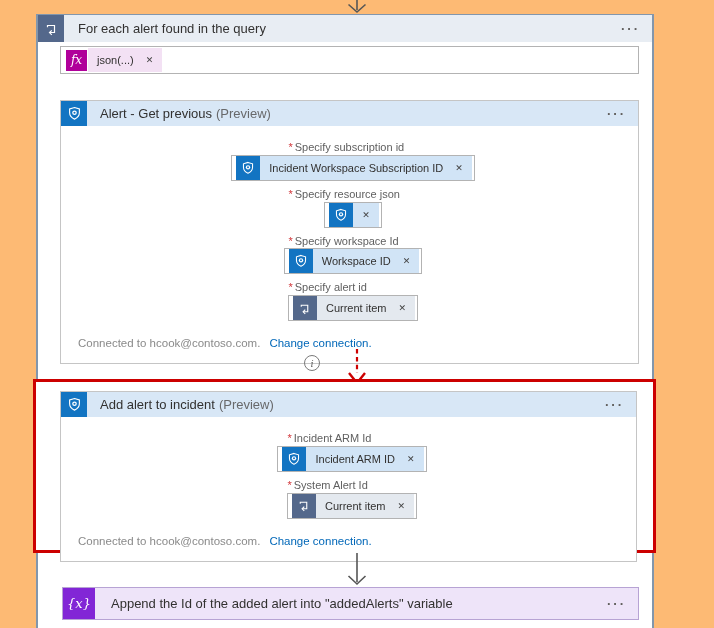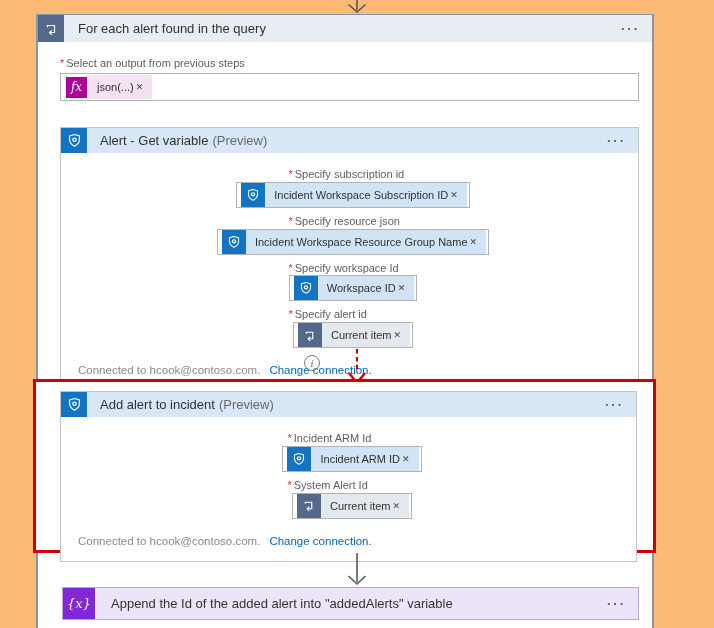--- a/index.html
+++ b/index.html
@@ -28,21 +28,21 @@
 
   .input-box {
     margin-top:4px; height:28px; background:#fff; border:1px solid #b3b3b3;
     display:flex; align-items:center; padding:0 2px;
   }
 
   .token { display:flex; align-items:center; height:24px; margin-left:2px; cursor:pointer; }
   .tok-icon { width:24px; height:24px; display:flex; align-items:center; justify-content:center; flex:none; }
   .tok-icon.sentinel { background:#1274c2; }
   .tok-icon.control  { background:#54688b; }
-  .tok-pill { height:24px; display:flex; align-items:center; padding:0 9px; font-size:11px; color:#323130; gap:2px; white-space:nowrap; }
+  .tok-pill { height:24px; display:flex; align-items:center; padding:0 9px; font-size:11px; color:#323130; gap:12px; white-space:nowrap; }
   .pill-blue { background:#d1e4f6; }
   .pill-gray { background:#e4e9ef; }
   .pill-pink { background:#f3e1f4; }
   .tok-close { font-size:9px; color:#444; cursor:pointer; }
 
   .fx-icon { width:21px; height:21px; margin:0 1px; background:#b0009a; color:#fff;
              display:flex; align-items:center; justify-content:center;
              font-family:"DejaVu Serif", serif; font-style:italic; font-size:12px; }
 
   
@@ -93,44 +93,41 @@
         <svg width="14" height="14" viewBox="0 0 14 14">
           <path d="M3.5 5.2 V3.5 H10.5 V10.5 H5.8" fill="none" stroke="#fff" stroke-width="1.2"></path>
           <path d="M7.8 8.3 L5.5 10.6 L7.8 12.9" fill="none" stroke="#fff" stroke-width="1.2"></path>
         </svg>
       </span>
       <span class="fe-title">For each alert found in the query</span>
       <span class="dots">···</span>
     </div>
 
     <div class="content">
-      <div class="out-label">
-        <span class="req">*</span><span>Select an output from previous steps</span>
-      </div>
 
       <div class="input-box">
         <span class="token">
           <span class="fx-icon">fx</span>
           <span class="tok-pill pill-pink">
             <span>json(...)</span>
             <span class="tok-close">✕</span>
           </span>
         </span>
       </div>
 
       <div class="action-card mt26">
         <div class="ac-header">
           <span class="ac-icon">
             <svg width="15" height="15" viewBox="0 0 20 20">
               <path d="M10 2 L16.5 4 V9 C16.5 13.3 12.4 16.4 10 17.5 C7.6 16.4 3.5 13.3 3.5 9 V4 Z" fill="none" stroke="#fff" stroke-width="1.5"></path>
               <circle cx="10" cy="9" r="3.1" fill="#fff"></circle>
               <circle cx="10" cy="9" r="1.4" fill="#1274c2"></circle>
             </svg>
           </span>
-          <span class="ac-title">Alert - Get variable</span>
+          <span class="ac-title">Alert - Get previous</span>
           <span class="preview">(Preview)</span>
           <span class="dots">···</span>
         </div>
         <div class="ac-body">
           <div class="field-row first">
             <span class="f-label"><span class="req">*</span><span>Specify subscription id</span></span>
             <div class="f-box">
               <span class="token">
                 <span class="tok-icon sentinel">
                   <svg width="14" height="14" viewBox="0 0 20 20">
@@ -152,21 +149,20 @@
             <div class="f-box">
               <span class="token">
                 <span class="tok-icon sentinel">
                   <svg width="14" height="14" viewBox="0 0 20 20">
                       <path d="M10 2 L16.5 4 V9 C16.5 13.3 12.4 16.4 10 17.5 C7.6 16.4 3.5 13.3 3.5 9 V4 Z" fill="none" stroke="#fff" stroke-width="1.5"></path>
                       <circle cx="10" cy="9" r="3.1" fill="#fff"></circle>
                       <circle cx="10" cy="9" r="1.4" fill="#1274c2"></circle>
                     </svg>
                 </span>
                 <span class="tok-pill pill-blue">
-                  <span>Incident Workspace Resource Group Name</span>
                   <span class="tok-close">✕</span>
                 </span>
               </span>
             </div>
           </div>
 
           <div class="field-row">
             <span class="f-label"><span class="req">*</span><span>Specify workspace Id</span></span>
             <div class="f-box">
               <span class="token">

